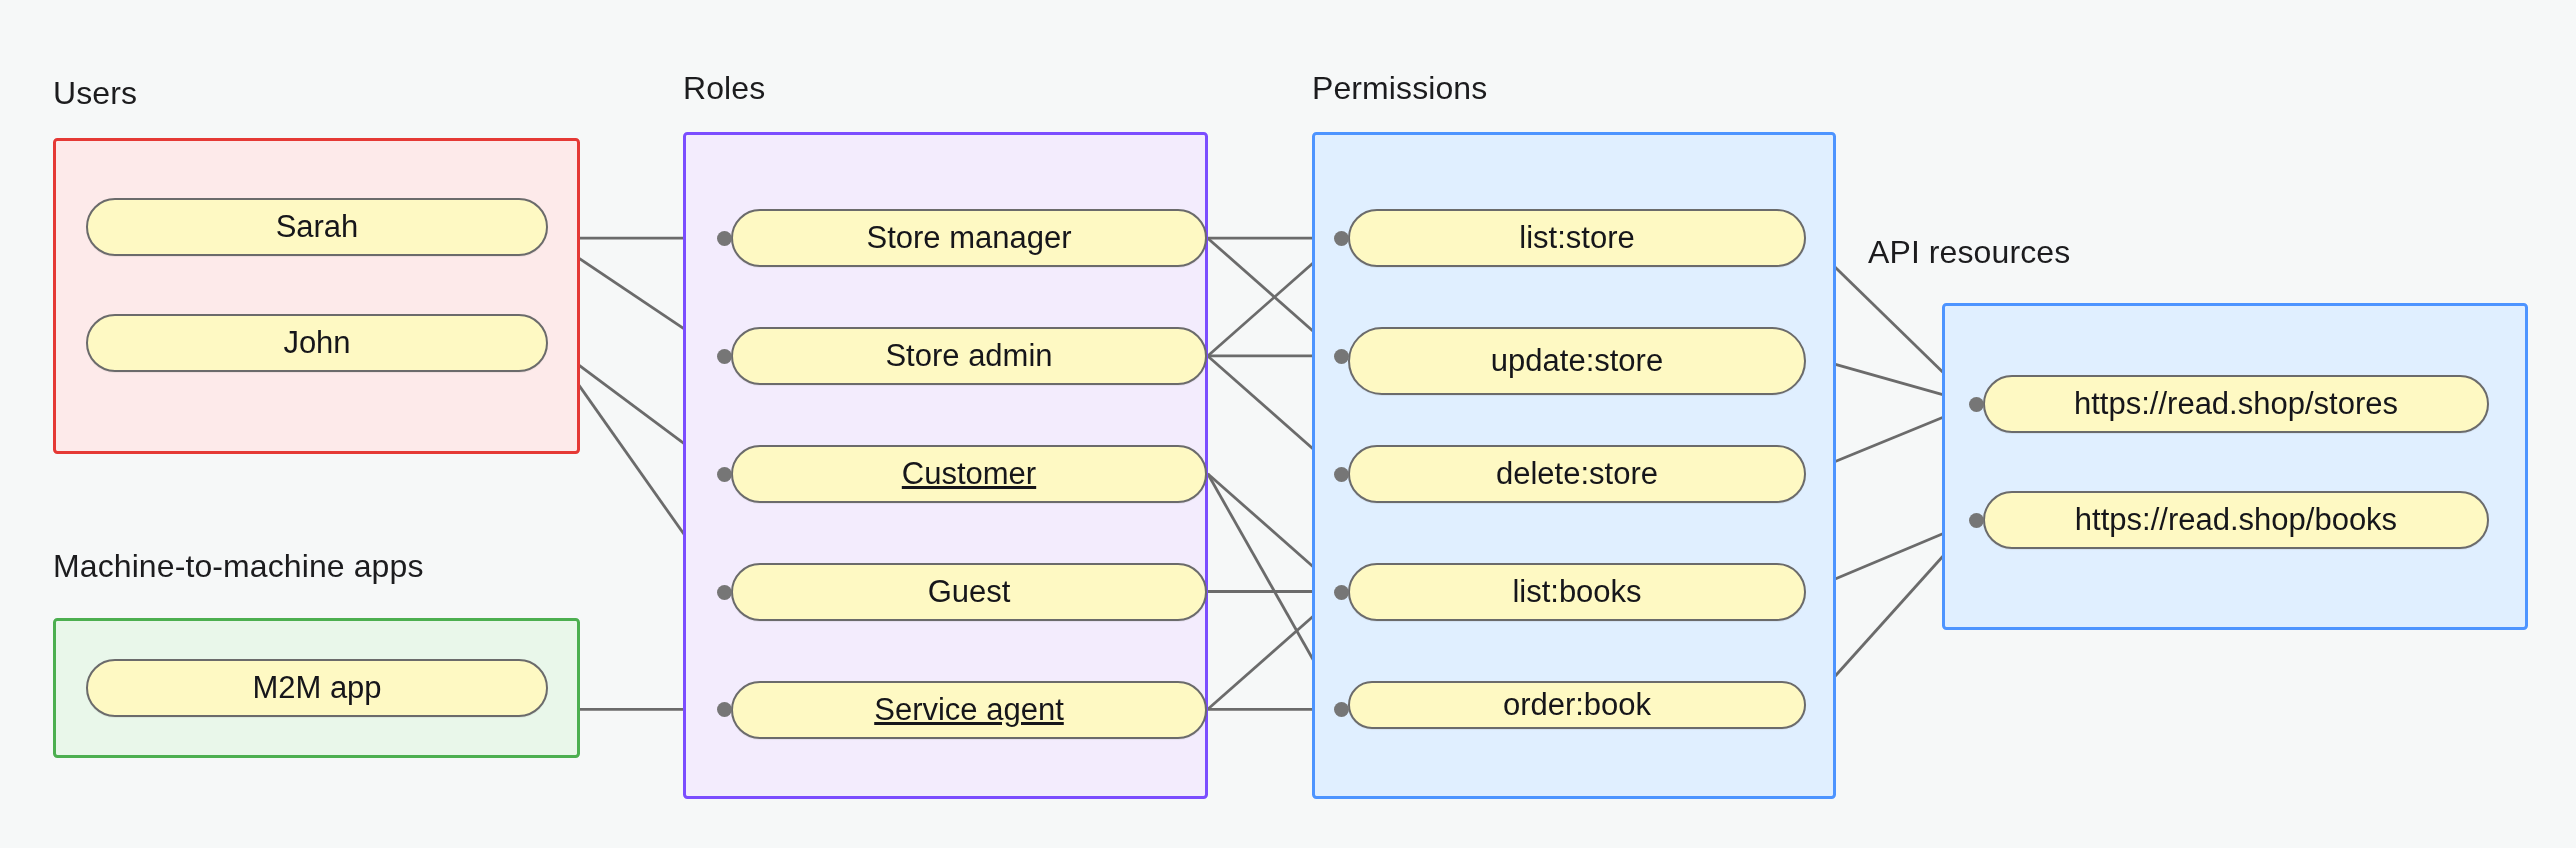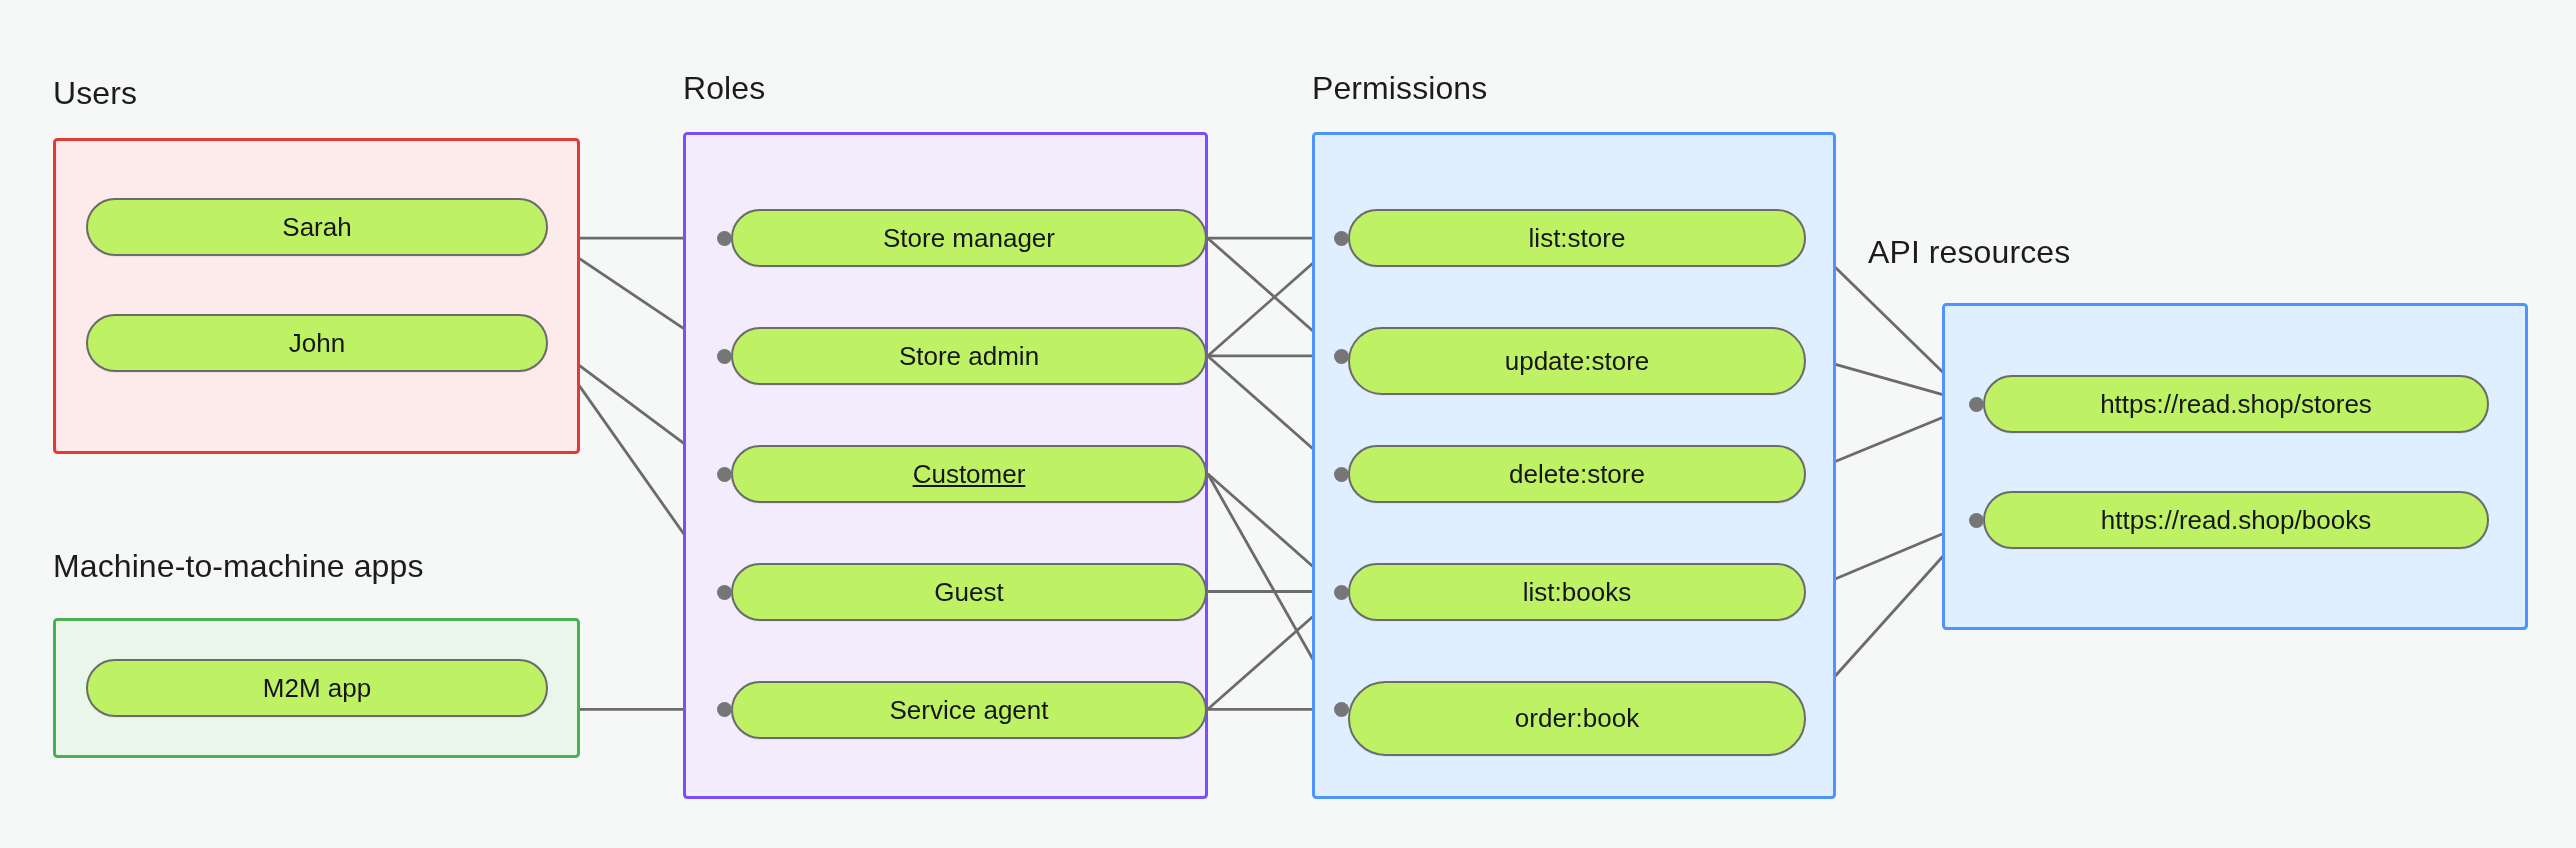--- a/index.html
+++ b/index.html
@@ -21,27 +21,27 @@
     line-height:1;
   }
   .group-box{
     position:absolute;
     border-radius:4.4px;
     box-sizing:border-box;
   }
   .node{
     position:absolute;
     box-sizing:border-box;
-    background:#bef264;
+    background:#fef9c3;
     border:2.6px solid #6b6b6b;
     border-radius:872px;
     display:flex;
     align-items:center;
     justify-content:center;
-    font-size:26px;
+    font-size:31px;
     color:#16161a;
     white-space:nowrap;
     box-shadow:0 0.9px 0.9px rgba(0,0,0,.06);
   }
   .port{
     position:absolute;
     width:15px;height:15px;
     border-radius:50%;
     background:#767676;
   }
@@ -93,38 +93,38 @@
       </div>
       <div class="node" style="left: 731px; top: 327px; width: 476px; height: 58px;">
         <span>Store admin</span>
       </div>
       <div class="node" style="left: 731px; top: 445px; width: 476px; height: 58px; text-decoration: underline;">
         <span>Customer</span>
       </div>
       <div class="node" style="left: 731px; top: 563px; width: 476px; height: 58px;">
         <span>Guest</span>
       </div>
-      <div class="node" style="left: 731px; top: 681px; width: 476px; height: 58px;">
+      <div class="node" style="left: 731px; top: 681px; width: 476px; height: 58px; text-decoration: underline;">
         <span>Service agent</span>
       </div>
       <div class="group-title" style="left: 1312px; top: 72px;">Permissions</div>
       <div class="group-box" style="left: 1312px; top: 132px; width: 524px; height: 667px; background: rgb(224, 239, 255); border: 3.5px solid rgb(77, 148, 255);"></div>
       <div class="node" style="left: 1348px; top: 209px; width: 458px; height: 58px;">
         <span>list:store</span>
       </div>
       <div class="node" style="left: 1348px; top: 327px; width: 458px; height: 68px;">
         <span>update:store</span>
       </div>
       <div class="node" style="left: 1348px; top: 445px; width: 458px; height: 58px;">
         <span>delete:store</span>
       </div>
       <div class="node" style="left: 1348px; top: 563px; width: 458px; height: 58px;">
         <span>list:books</span>
       </div>
-      <div class="node" style="left: 1348px; top: 681px; width: 458px; height: 75px;">
+      <div class="node" style="left: 1348px; top: 681px; width: 458px; height: 48px;">
         <span>order:book</span>
       </div>
       <div class="group-title" style="left: 1868px; top: 236px;">API resources</div>
       <div class="group-box" style="left: 1942px; top: 303px; width: 586px; height: 327px; background: rgb(224, 239, 255); border: 3.5px solid rgb(77, 148, 255);"></div>
       <div class="node" style="left: 1983px; top: 375px; width: 506px; height: 58px;">
         <span>https://read.shop/stores</span>
       </div>
       <div class="node" style="left: 1983px; top: 491px; width: 506px; height: 58px;">
         <span>https://read.shop/books</span>
       </div>

